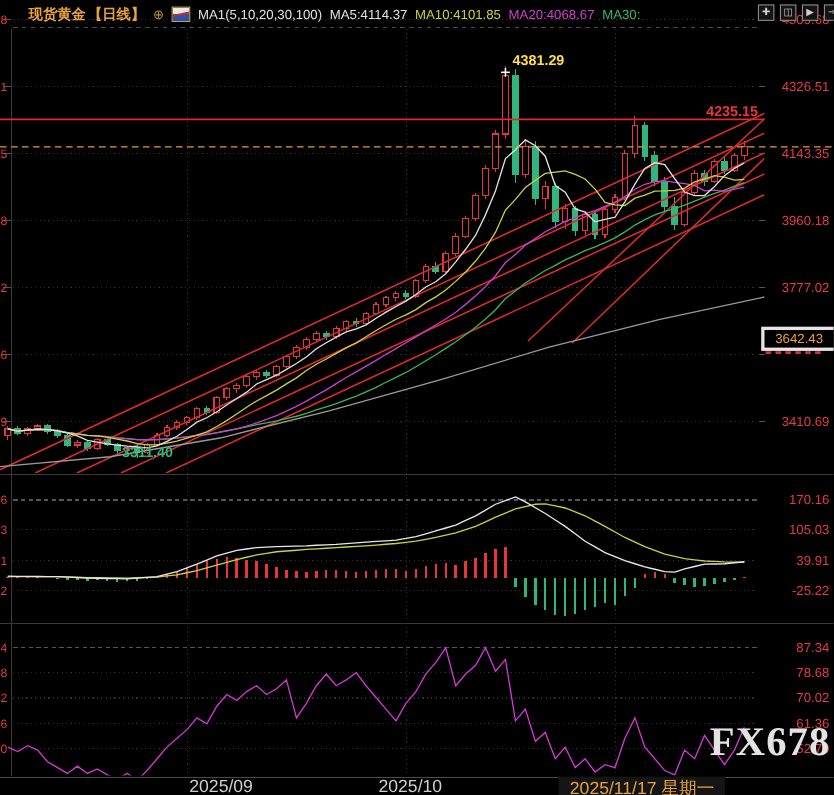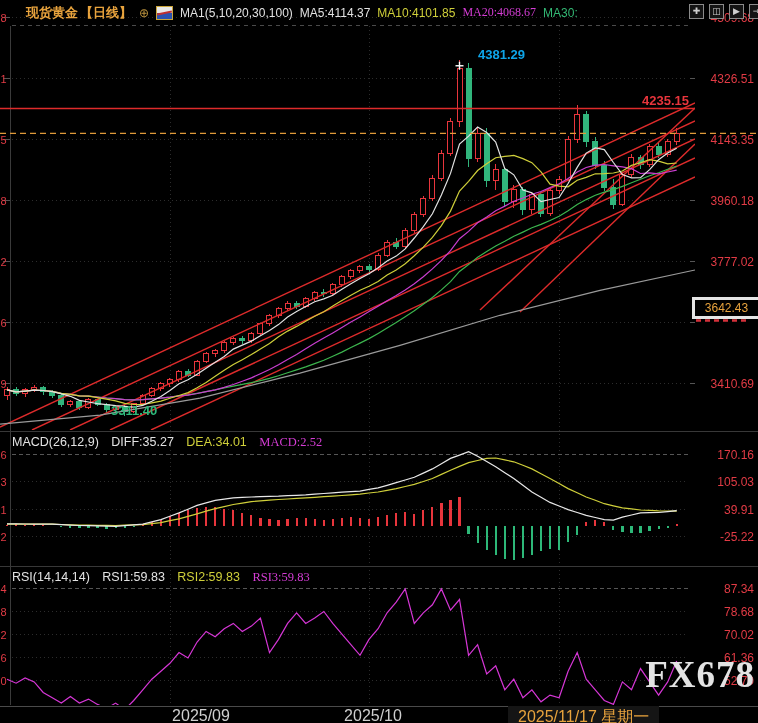--- a/index.html
+++ b/index.html
@@ -9,29 +9,29 @@
   .hdr{position:absolute;left:12px;top:0;width:758px;height:25px;display:flex;align-items:center;
        gap:7px;padding-left:14px;box-sizing:border-box;z-index:4;background:transparent;font-size:12px;}
   .hdr .t{color:#e8a33d;font-weight:bold;font-size:13px;white-space:nowrap;}
   .hdr .gear{color:#b8903c;font-size:12px;line-height:12px;}
   .thumb{display:inline-block;width:15px;height:12px;border:1px solid #caa53a;position:relative;overflow:hidden;}
   .thumb i{position:absolute;left:0;width:15px;}
   .thumb .a{top:0;height:6px;background:#e8e8e8;}
   .thumb .b{top:6px;height:6px;background:#2a52b0;}
   .thumb .c{top:5px;height:2px;background:#c03030;width:15px;transform:rotate(-12deg);}
   .ma{white-space:nowrap;font-size:12px;}
-  .w{color:#e2e2e2;} .y{color:#cfcf3a;} .m{color:#d53dd5;font-family:Liberation Serif, serif;} .g{color:#33b874;}
+  .w{color:#e2e2e2;} .y{color:#cfcf3a;} .m{color:#d53dd5;} .g{color:#33b874;}
   .tools{position:absolute;right:6px;top:4px;display:flex;gap:5px;}
   .tool{width:13px;height:13px;border:1px solid #8a8a8a;color:#cfcfcf;font-size:9px;line-height:12px;
         text-align:center;background:#141414;cursor:pointer;}
   .subhdr{position:absolute;left:12px;z-index:3;font-size:12.5px;white-space:nowrap;}
   .subhdr span{margin-right:9px;}
   .macdh{top:435px;} .rsih{top:570px;}
   .ann{position:absolute;z-index:3;font-weight:bold;font-size:13px;white-space:nowrap;}
-  .peak{left:478px;top:47px;color:#0ea5e9;}
+  .peak{left:466px;top:47px;color:#fde047;}
   .low{left:111px;top:403px;color:#2eb87a;}
   .res{left:642px;top:93px;color:#e8353c;}
   .axisbox{position:absolute;left:692px;top:297px;width:63px;height:16px;border:3px solid #e5e5e5;
            background:#000;color:#e8a33d;font-size:12px;line-height:16px;text-align:center;z-index:4;}
   .xlab{position:absolute;z-index:3;font-size:16px;color:#cfcfcf;}
   .m9{left:170px;top:707px;width:62px;text-align:center;}
   .m10{left:342px;top:707px;width:62px;text-align:center;}
   .cur{left:508px;top:706px;padding:1px 10px;background:#151515;color:#e8a33d;}
   .wm{position:absolute;right:3px;top:656px;z-index:5;color:#e3e3e3;font-size:37px;font-weight:600;
       letter-spacing:1px;line-height:1;font-family:Liberation Serif, serif;}
@@ -407,33 +407,21 @@
     <span class="ma m">MA20:4068.67</span>
     <span class="ma g">MA30:</span>
     <div class="tools">
       <span class="tool">✚</span>
       <span class="tool">◫</span>
       <span class="tool">▶</span>
       <span class="tool">⇥</span>
     </div>
   </div>
 
-  <div class="subhdr macdh">
-    <span class="w">MACD(26,12,9)</span>
-    <span class="w">DIFF:35.27</span>
-    <span class="y">DEA:34.01</span>
-    <span class="m">MACD:2.52</span>
-  </div>
-
-  <div class="subhdr rsih">
-    <span class="w">RSI(14,14,14)</span>
-    <span class="w">RSI1:59.83</span>
-    <span class="y">RSI2:59.83</span>
-    <span class="m">RSI3:59.83</span>
-  </div>
+
 
   <div class="ann peak">4381.29</div>
   <div class="ann low">3311.40</div>
   <div class="ann res">4235.15</div>
   <div class="axisbox">3642.43</div>
 
   <div class="xlab m9">2025/09</div>
   <div class="xlab m10">2025/10</div>
   <div class="xlab cur">2025/11/17 星期一</div>
 

